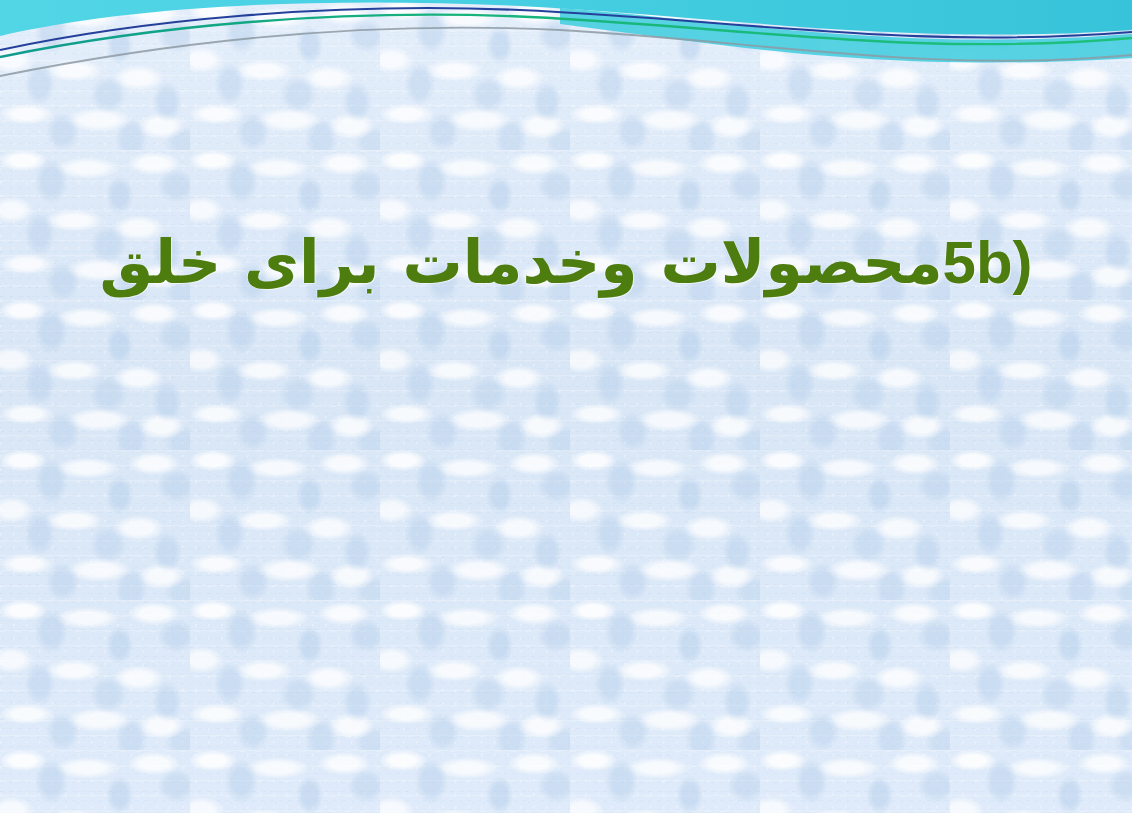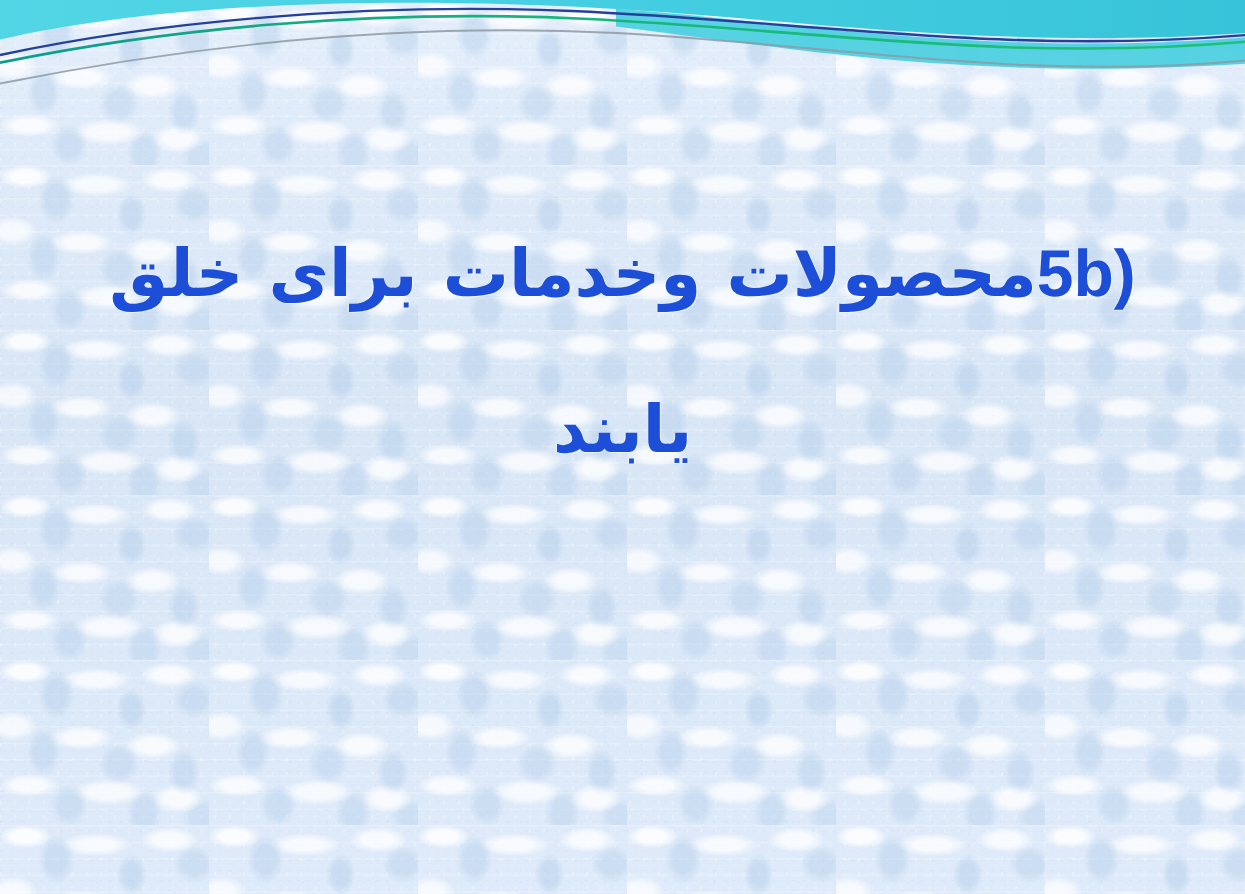--- a/index.html
+++ b/index.html
@@ -69,27 +69,27 @@
   .title-block {
     position: absolute;
     top: 214px;
     left: 0;
     width: 1132px;
     text-align: center;
     direction: rtl;
   }
 
   .slide-title {
-    margin: 0;
+    margin: 13px;
     padding: 0 8px;
     font-family: "DejaVu Sans", "Liberation Sans", sans-serif;
     font-size: 60px;
     font-weight: 700;
     line-height: 1.18;
-    color: #1d4ed8;
+    color: #4d7c0f;
     letter-spacing: 0;
     word-spacing: 2px;
     text-shadow:
        1px 1px 0 rgba(255,255,255,.55),
       -1px 0   0 rgba(255,255,255,.30);
   }
 
   .title-marker {
     font-family: "Liberation Sans", "DejaVu Sans", sans-serif;
     font-weight: 700;
@@ -130,16 +130,16 @@
     <path d="M 560 8 C 740 22 900 52 1132 34 L 1132 58 C 880 74 720 44 560 24 Z" fill="#4acfe1" opacity="0.92"></path>
 
     <path d="M 0 50 C 140 20 330 2 520 10 C 730 19 910 50 1132 32" fill="none" stroke="#24409a" stroke-width="2.1"></path>
 
     <path d="M 0 57 C 150 26 340 8 530 17 C 740 27 915 57 1132 38" fill="none" stroke="url(#gGreen)" stroke-width="2.4"></path>
 
     <path d="M 0 76 C 170 42 360 20 560 30 C 760 41 930 74 1132 55" fill="none" stroke="#8d9aa3" stroke-width="1.8" opacity="0.85"></path>
   </svg>
 
   <div class="title-block">
-    <h1 class="slide-title"><span class="title-marker">5b)</span><span>محصولات وخدمات برای خلق</span><br><br><span>یابند</span></h1>
+    <h1 class="slide-title"><span class="title-marker">5b)</span><span>محصولات وخدمات برای خلق</span><br><br></h1>
   </div>
 
 </div>
 
 </body></html>

